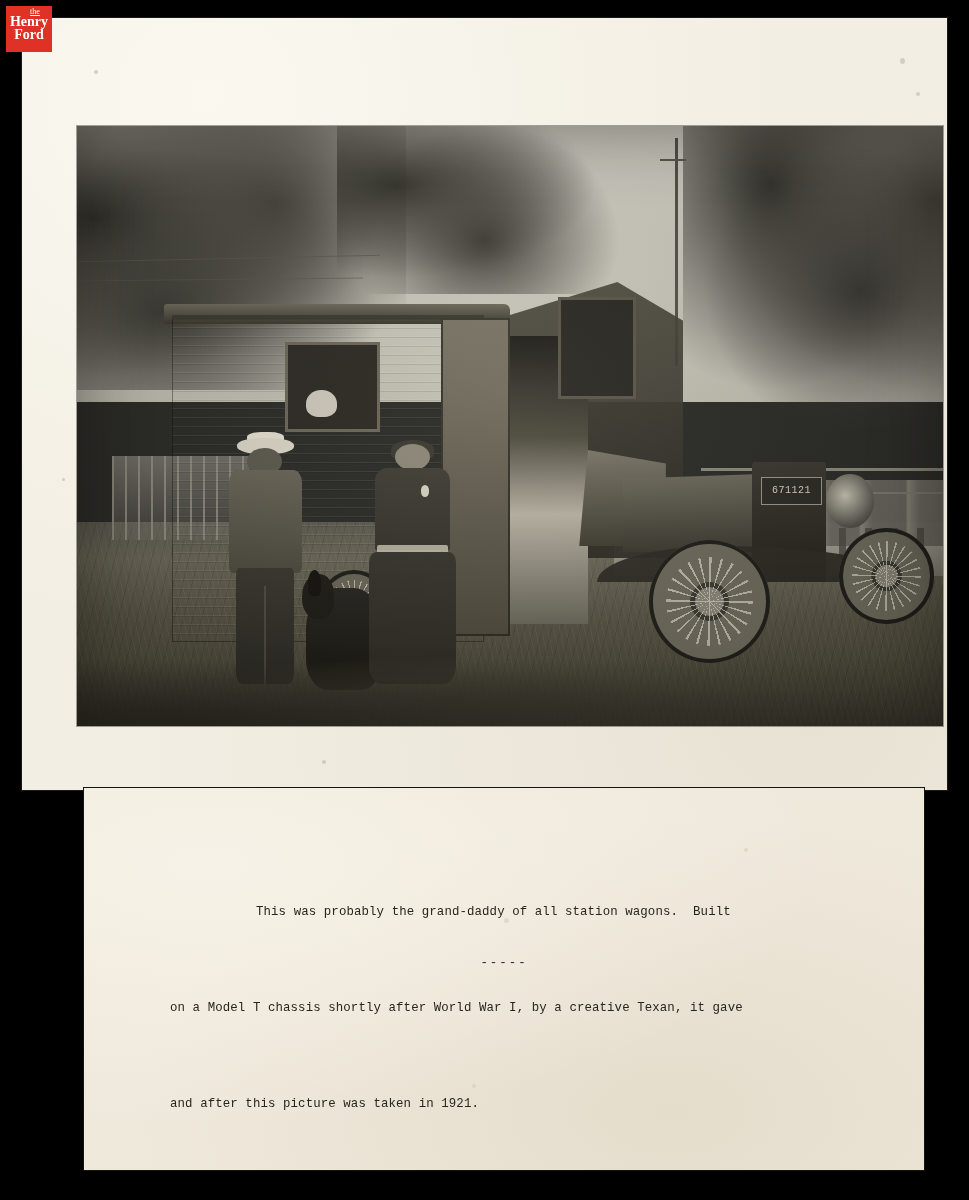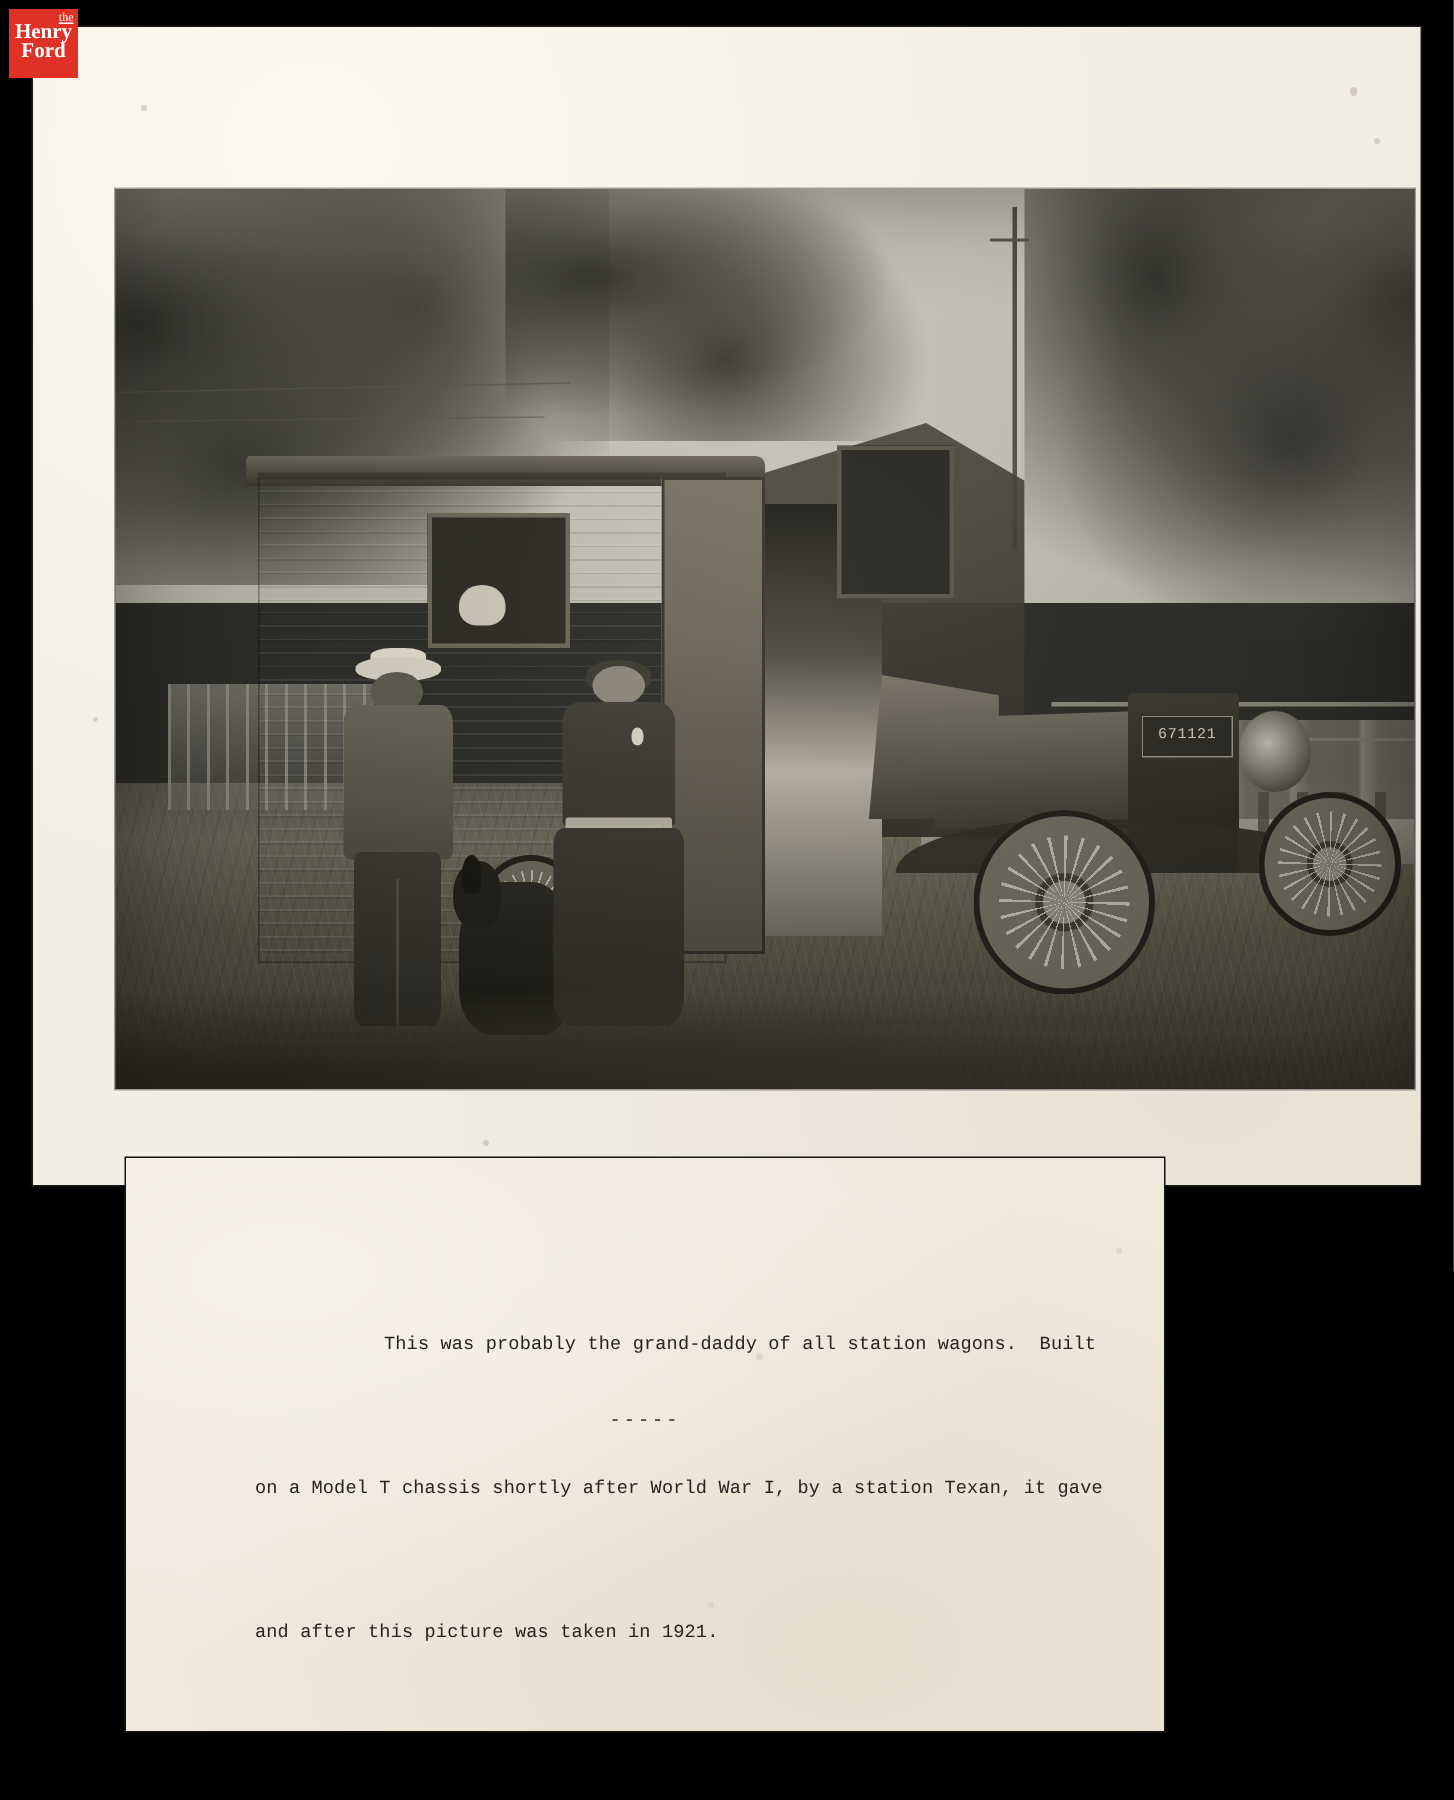--- a/index.html
+++ b/index.html
@@ -27,21 +27,21 @@
     z-index: 40;
     padding: 2px 3px;
     box-sizing: border-box;
     line-height: 1;
   }
   #logo .l-the {
     font-size: 8px;
     font-family: "Liberation Serif", serif;
     letter-spacing: 0px;
     display: block;
-    text-align: right;
+    text-align: center;
     margin-left: 12px;
     text-decoration: underline;
   }
   #logo .l-henry {
     font-size: 14px;
     font-weight: bold;
     font-family: Liberation Serif, serif;
     display: block;
     text-align: center;
     margin-top: -1px;
@@ -315,22 +315,22 @@
   .vignette {
     inset: 0; width: 100%; height: 100%;
     box-shadow: inset 0 0 70px rgba(20,18,14,.45);
     background: radial-gradient(ellipse at 50% 45%, rgba(255,255,255,.05) 0%, rgba(0,0,0,.18) 100%);
   }
 
   
   #caption-sheet {
     position: absolute;
     left: 84px;
-    top: 772px;
-    width: 692px;
+    top: 788px;
+    width: 840px;
     height: 382px;
     background: #efe9dc;
     background-image:
       radial-gradient(ellipse at 15% 20%, #f7f2e7 0%, rgba(247,242,231,0) 60%),
       radial-gradient(ellipse at 70% 85%, #e4ddcc 0%, rgba(228,221,204,0) 65%);
     box-shadow: 0 0 0 1px #141412;
     color: #27251f;
     font-family: "Liberation Mono", monospace;
   }
   #caption-body {
@@ -455,19 +455,19 @@
   </div>
 </div>
 
 <div id="caption-sheet">
   <div class="spot" style="left:420px;top:130px;width:5px;height:5px;"></div>
   <div class="spot" style="left:388px;top:296px;width:4px;height:4px;"></div>
   <div class="spot" style="left:660px;top:60px;width:4px;height:4px;"></div>
 
   <div id="caption-body">
     <div><span class="indent"></span><span>This was probably the grand-daddy of all station wagons.  Built</span></div>
-    <div>on a Model T chassis shortly after World War I, by a station Texan, it gave</div>
+    <div>on a Model T chassis shortly after World War I, by a creative Texan, it gave</div>
     <div>and after this picture was taken in 1921.</div>
   </div>
 
   <div id="caption-dashes">-----</div>
 
 </div>
 
 </body></html>

